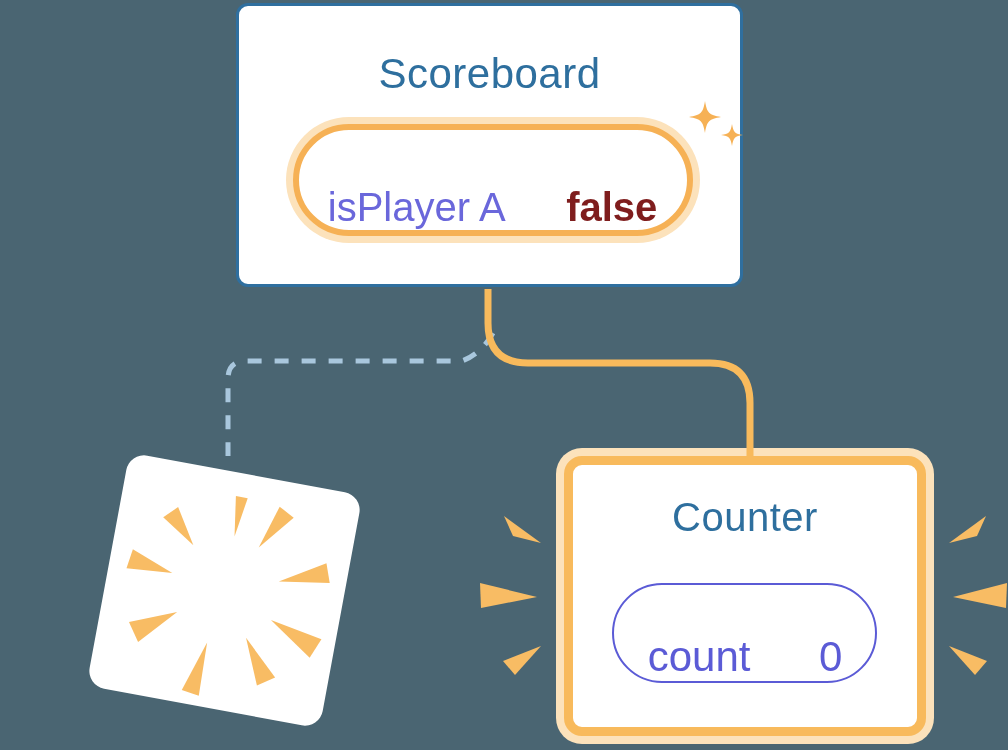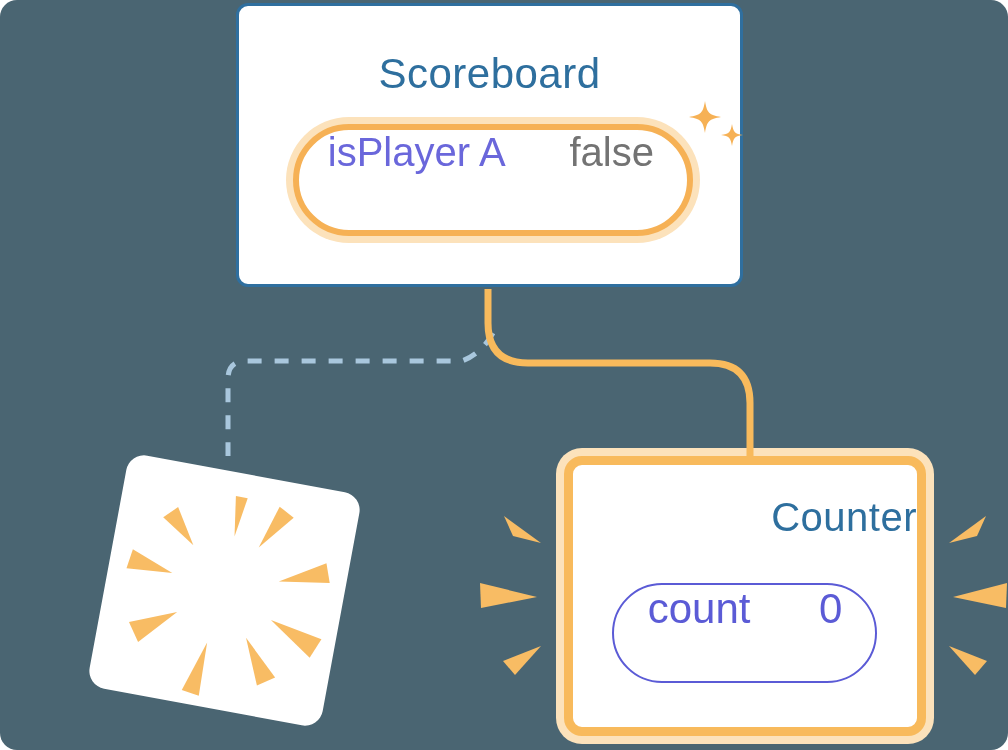--- a/index.html
+++ b/index.html
@@ -4,21 +4,20 @@
 <style>
   html, body { margin: 0; padding: 0; }
   body { font-family: "Liberation Sans", "DejaVu Sans", sans-serif; }
 
   .stage {
     position: relative;
     width: 1008px;
     height: 750px;
     background: #4A6572;
     overflow: hidden;
-    border-radius: 17px;
   }
 
   
   .scoreboard-card {
     position: absolute;
     left: 236px; top: 3px;
     width: 507px; height: 284px;
     box-sizing: border-box;
     background: #FFFFFF;
     border: 3px solid #2F6F9F;
@@ -33,54 +32,54 @@
     font-weight: 500;
     letter-spacing: 0.5px;
   }
   .scoreboard-card .card-title { top: 44px; }
 
   .state-pill {
     position: absolute;
     box-sizing: border-box;
     background: #FFFFFF;
     display: flex;
-    align-items: flex-start;
+    align-items: flex-end;
   }
   .pill-orange {
     left: 54px; top: 118px;
     width: 400px; height: 112px;
     border: 6px solid #F6B155;
     border-radius: 999px;
     box-shadow: 0 0 0 7px #FCE2BB;
   }
   .pill-cell {
     display: flex;
     align-items: center;
     justify-content: center;
     font-size: 40px;
     color: #6A67DB;
   }
   .pill-orange .pill-cell-label { width: 61%; }
-  .pill-orange .pill-cell-value { width: 39%; font-weight: normal; color: #737373; }
+  .pill-orange .pill-cell-value { width: 39%; font-weight: bold; color: #7f1d1d; }
   .pill-divider-orange { width: 2px; background: #F0AC55; }
 
   .sparkles { position: absolute; left: 445px; top: 88px; }
 
   
   .counter-card {
     position: absolute;
     left: 564px; top: 456px;
     width: 362px; height: 280px;
     box-sizing: border-box;
     background: #FFFFFF;
     border: 9px solid #F8BA5C;
     border-radius: 18px;
     box-shadow: 0 0 0 8px #FCE2BB;
   }
-  .counter-card .card-title { top: 30px; font-size: 40px; text-align: right; }
+  .counter-card .card-title { top: 30px; font-size: 40px; }
 
   .pill-indigo {
     left: 39px; top: 118px;
     width: 265px; height: 100px;
     border: 2px solid #5B5BD6;
     border-radius: 999px;
   }
   .pill-indigo .pill-cell { font-size: 42px; color: #5B5BD6; }
   .pill-indigo .pill-cell-label { width: 65.7%; }
   .pill-indigo .pill-cell-value { width: 34.3%; }

